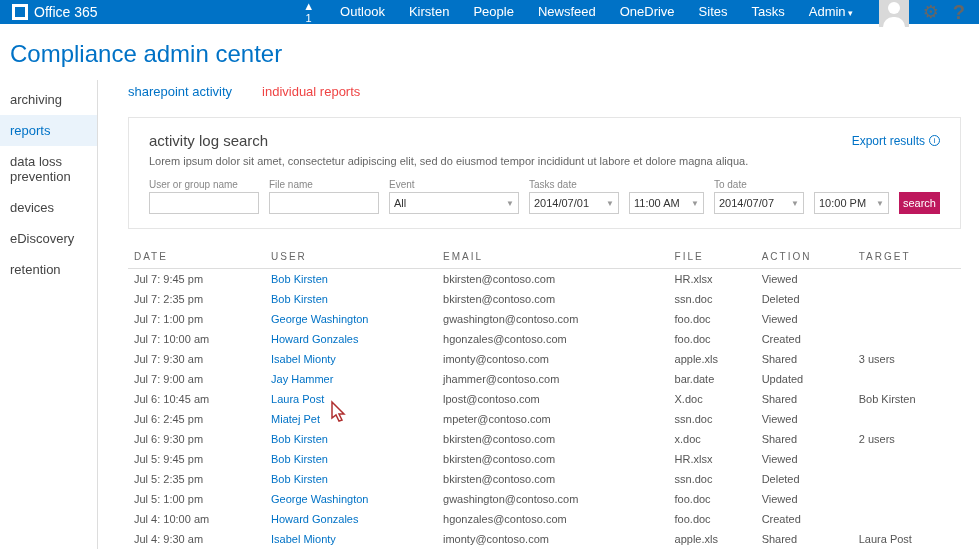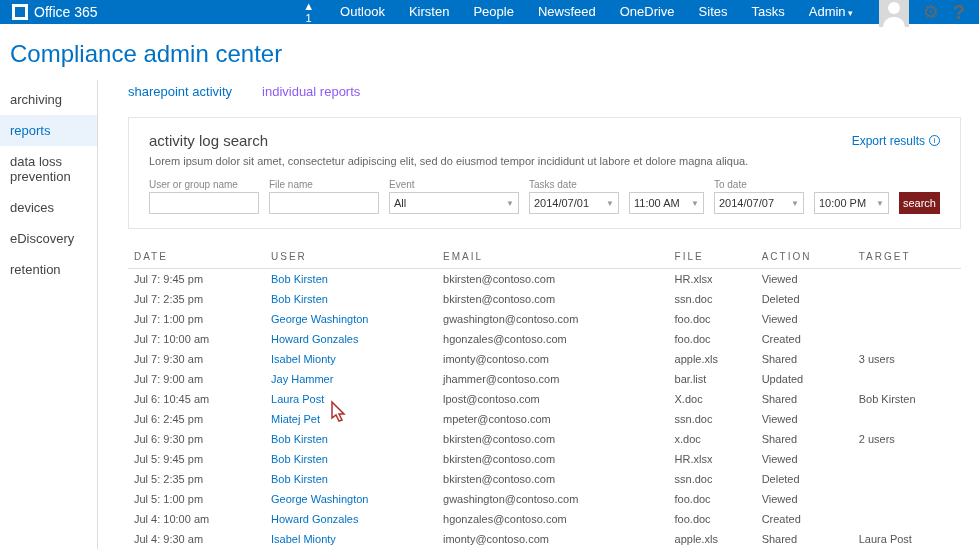--- a/index.html
+++ b/index.html
@@ -18,35 +18,35 @@
 .avatar::after { content: ''; position: absolute; bottom: 0; left: 4px; width: 22px; height: 10px; border-radius: 10px 10px 0 0; background: #fff; }
 .gear { font-size: 18px; color: #666; cursor: pointer; }
 .help { font-size: 20px; font-weight: bold; color: #666; cursor: pointer; }
 .page-title { font-size: 24px; font-weight: 300; color: #0072c6; padding: 16px 10px 12px; }
 .main { display: flex; }
 .sidebar { width: 160px; border-right: 1px solid #ddd; padding-top: 4px; }
 .side-item { padding: 8px 10px; font-size: 13px; color: #444; cursor: pointer; }
 .side-item.active { background: #eaf3fb; color: #0072c6; }
 .content { flex: 1; padding: 4px 0 0 30px; }
 .tabs { display: flex; gap: 30px; margin-bottom: 14px; }
-.tab { font-size: 13px; color: #8b5cf6; cursor: pointer; padding-bottom: 4px; }
+.tab { font-size: 13px; color: #ef4444; cursor: pointer; padding-bottom: 4px; }
 .tab.active { color: #0072c6; }
 .panel { border: 1px solid #e5e5e5; padding: 14px 20px 14px 20px; margin-right: 18px; margin-bottom: 14px; }
 .panel-head { display: flex; justify-content: space-between; align-items: center; margin-bottom: 6px; }
 .panel-title { font-size: 15px; color: #444; }
 .export { color: #0072c6; font-size: 12px; cursor: pointer; display: flex; align-items: center; gap: 4px; }
 .info-icon { width: 11px; height: 11px; border: 1px solid #0072c6; border-radius: 50%; display: inline-flex; align-items: center; justify-content: center; font-size: 8px; color: #0072c6; }
 .desc { font-size: 11px; color: #666; margin-bottom: 12px; }
 .filters { display: flex; gap: 10px; align-items: flex-end; }
 .fcol { display: flex; flex-direction: column; gap: 2px; }
 .flabel { font-size: 10px; color: #888; }
 .finput, .fselect { border: 1px solid #ccc; background: #fff; height: 22px; font-size: 11px; padding: 0 4px; }
 .fselect { display: flex; align-items: center; justify-content: space-between; cursor: pointer; padding-right: 4px; }
 .fselect .arrow { font-size: 8px; color: #999; margin-left: 6px; }
-.search-btn { background: #7f1d1d; color: #fff; border: none; height: 22px; padding: 0 4px; font-size: 11px; cursor: pointer; }
+.search-btn { background: #be185d; color: #fff; border: none; height: 22px; padding: 0 4px; font-size: 11px; cursor: pointer; }
 .table-wrap { margin-right: 18px; }
 table { width: 100%; border-collapse: collapse; font-size: 11px; }
 th { text-align: left; font-weight: normal; letter-spacing: 2px; font-size: 10px; color: #666; padding: 8px 6px 6px; border-bottom: 1px solid #ddd; }
 td { padding: 4px 6px; color: #555; white-space: nowrap; }
 td.user a { color: #0072c6; text-decoration: none; }
 .cursor-img { position: absolute; pointer-events: none; }
 </style>
 </head>
 <body>
 
@@ -200,21 +200,21 @@
               <td class="user"><a href="#">Isabel Mionty</a></td>
               <td>imonty@contoso.com</td>
               <td>apple.xls</td>
               <td>Shared</td>
               <td>3 users</td>
             </tr>
             <tr>
               <td>Jul 7: 9:00 am</td>
               <td class="user"><a href="#">Jay Hammer</a></td>
               <td>jhammer@contoso.com</td>
-              <td>bar.list</td>
+              <td>bar.date</td>
               <td>Updated</td>
               <td></td>
             </tr>
             <tr>
               <td>Jul 6: 10:45 am</td>
               <td class="user"><a href="#">Laura Post</a></td>
               <td>lpost@contoso.com</td>
               <td>X.doc</td>
               <td>Shared</td>
               <td>Bob Kirsten</td>

